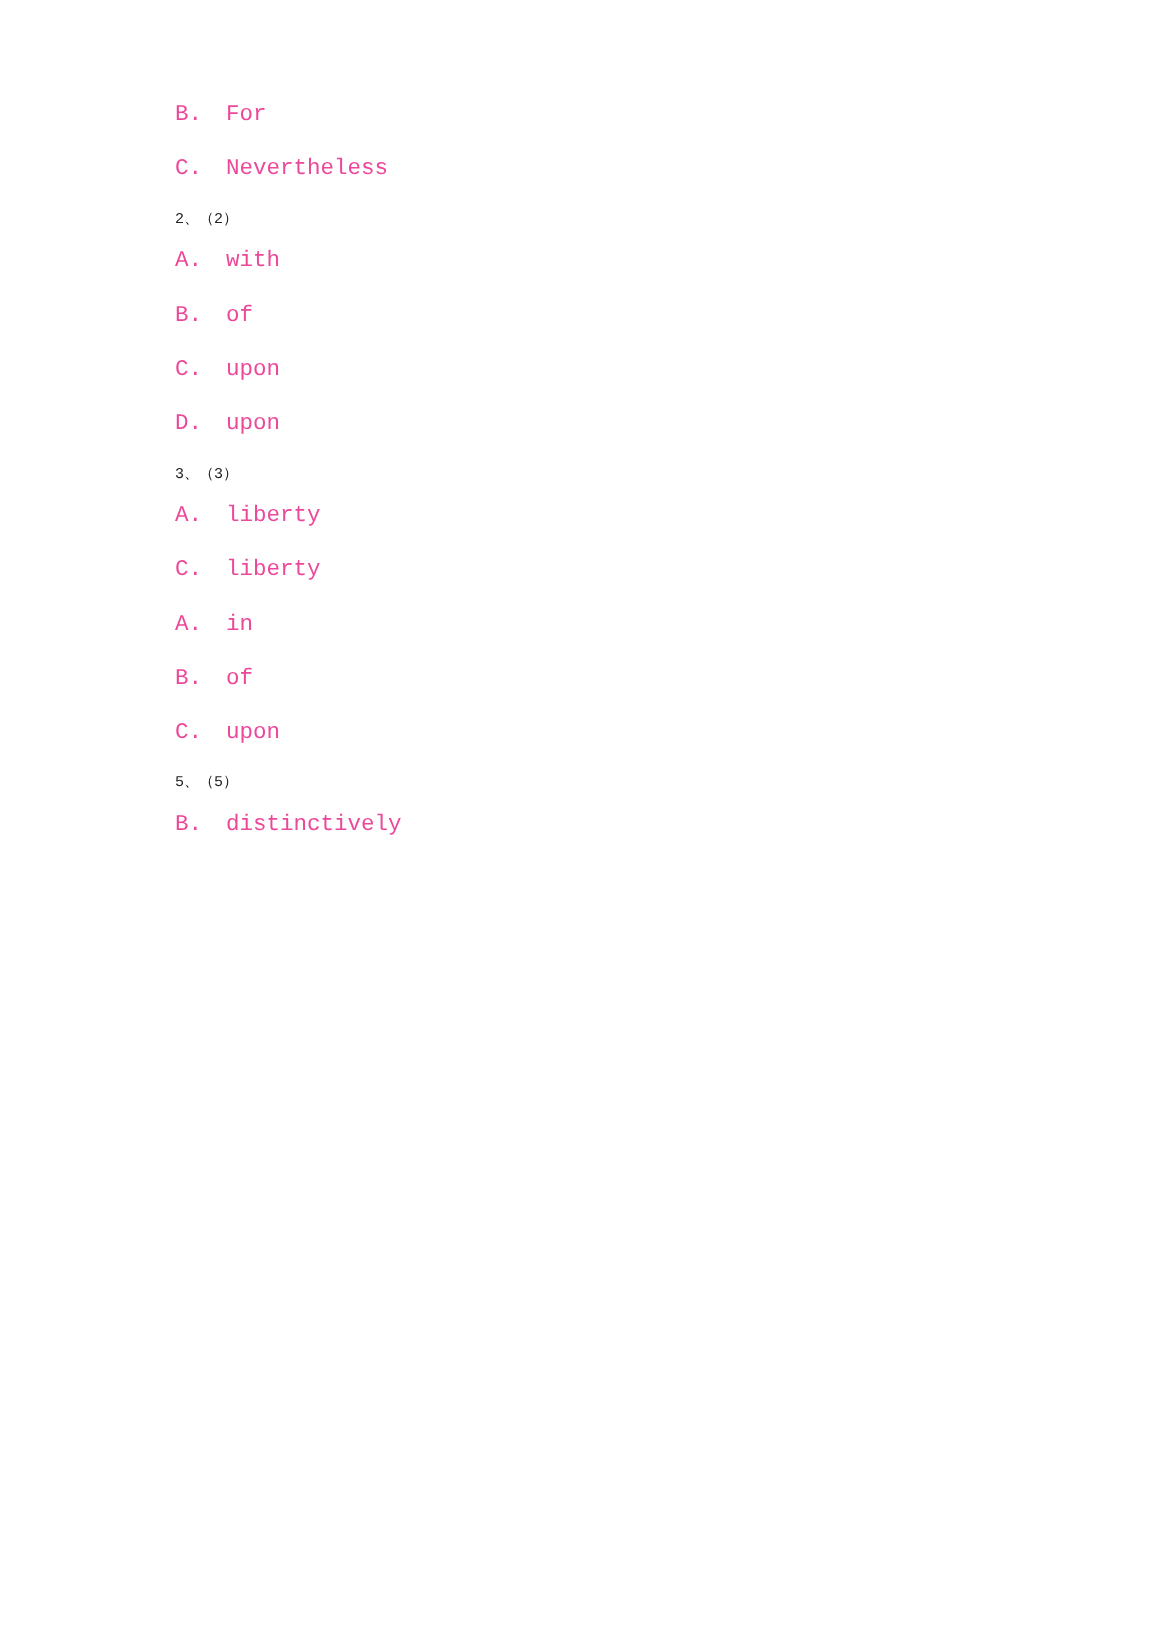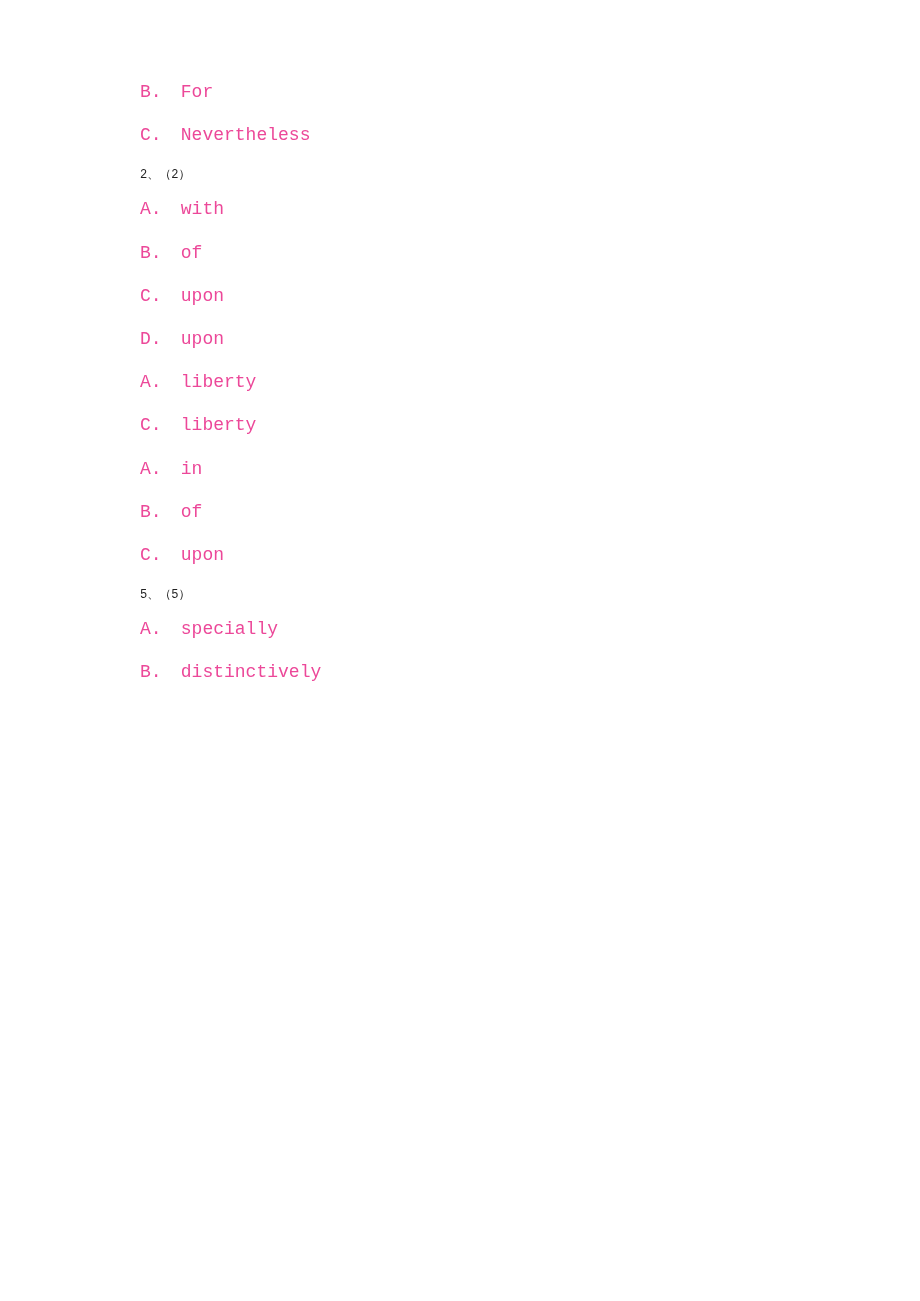--- a/index.html
+++ b/index.html
@@ -70,20 +70,21 @@
       <span class="option-letter">C.</span>
       <span>upon</span>
     </div>
     <div class="option">
       <span class="option-letter">D.</span>
       <span>upon</span>
     </div>
   </div>
 
   <div class="question-group">
+    <div class="question-label">3、（3）</div>
     <div class="option">
       <span class="option-letter">A.</span>
       <span>liberty</span>
     </div>
     <div class="option">
       <span class="option-letter">C.</span>
       <span>liberty</span>
     </div>
   </div>
 
@@ -98,22 +99,18 @@
     </div>
     <div class="option">
       <span class="option-letter">C.</span>
       <span>upon</span>
     </div>
   </div>
 
   <div class="question-group">
     <div class="question-label">5、（5）</div>
     <div class="option">
-      <span class="option-letter">A.</span>
-      <span>specially</span>
-    </div>
-    <div class="option">
       <span class="option-letter">B.</span>
       <span>distinctively</span>
     </div>
   </div>
 
 </div>
 
 </body></html>

